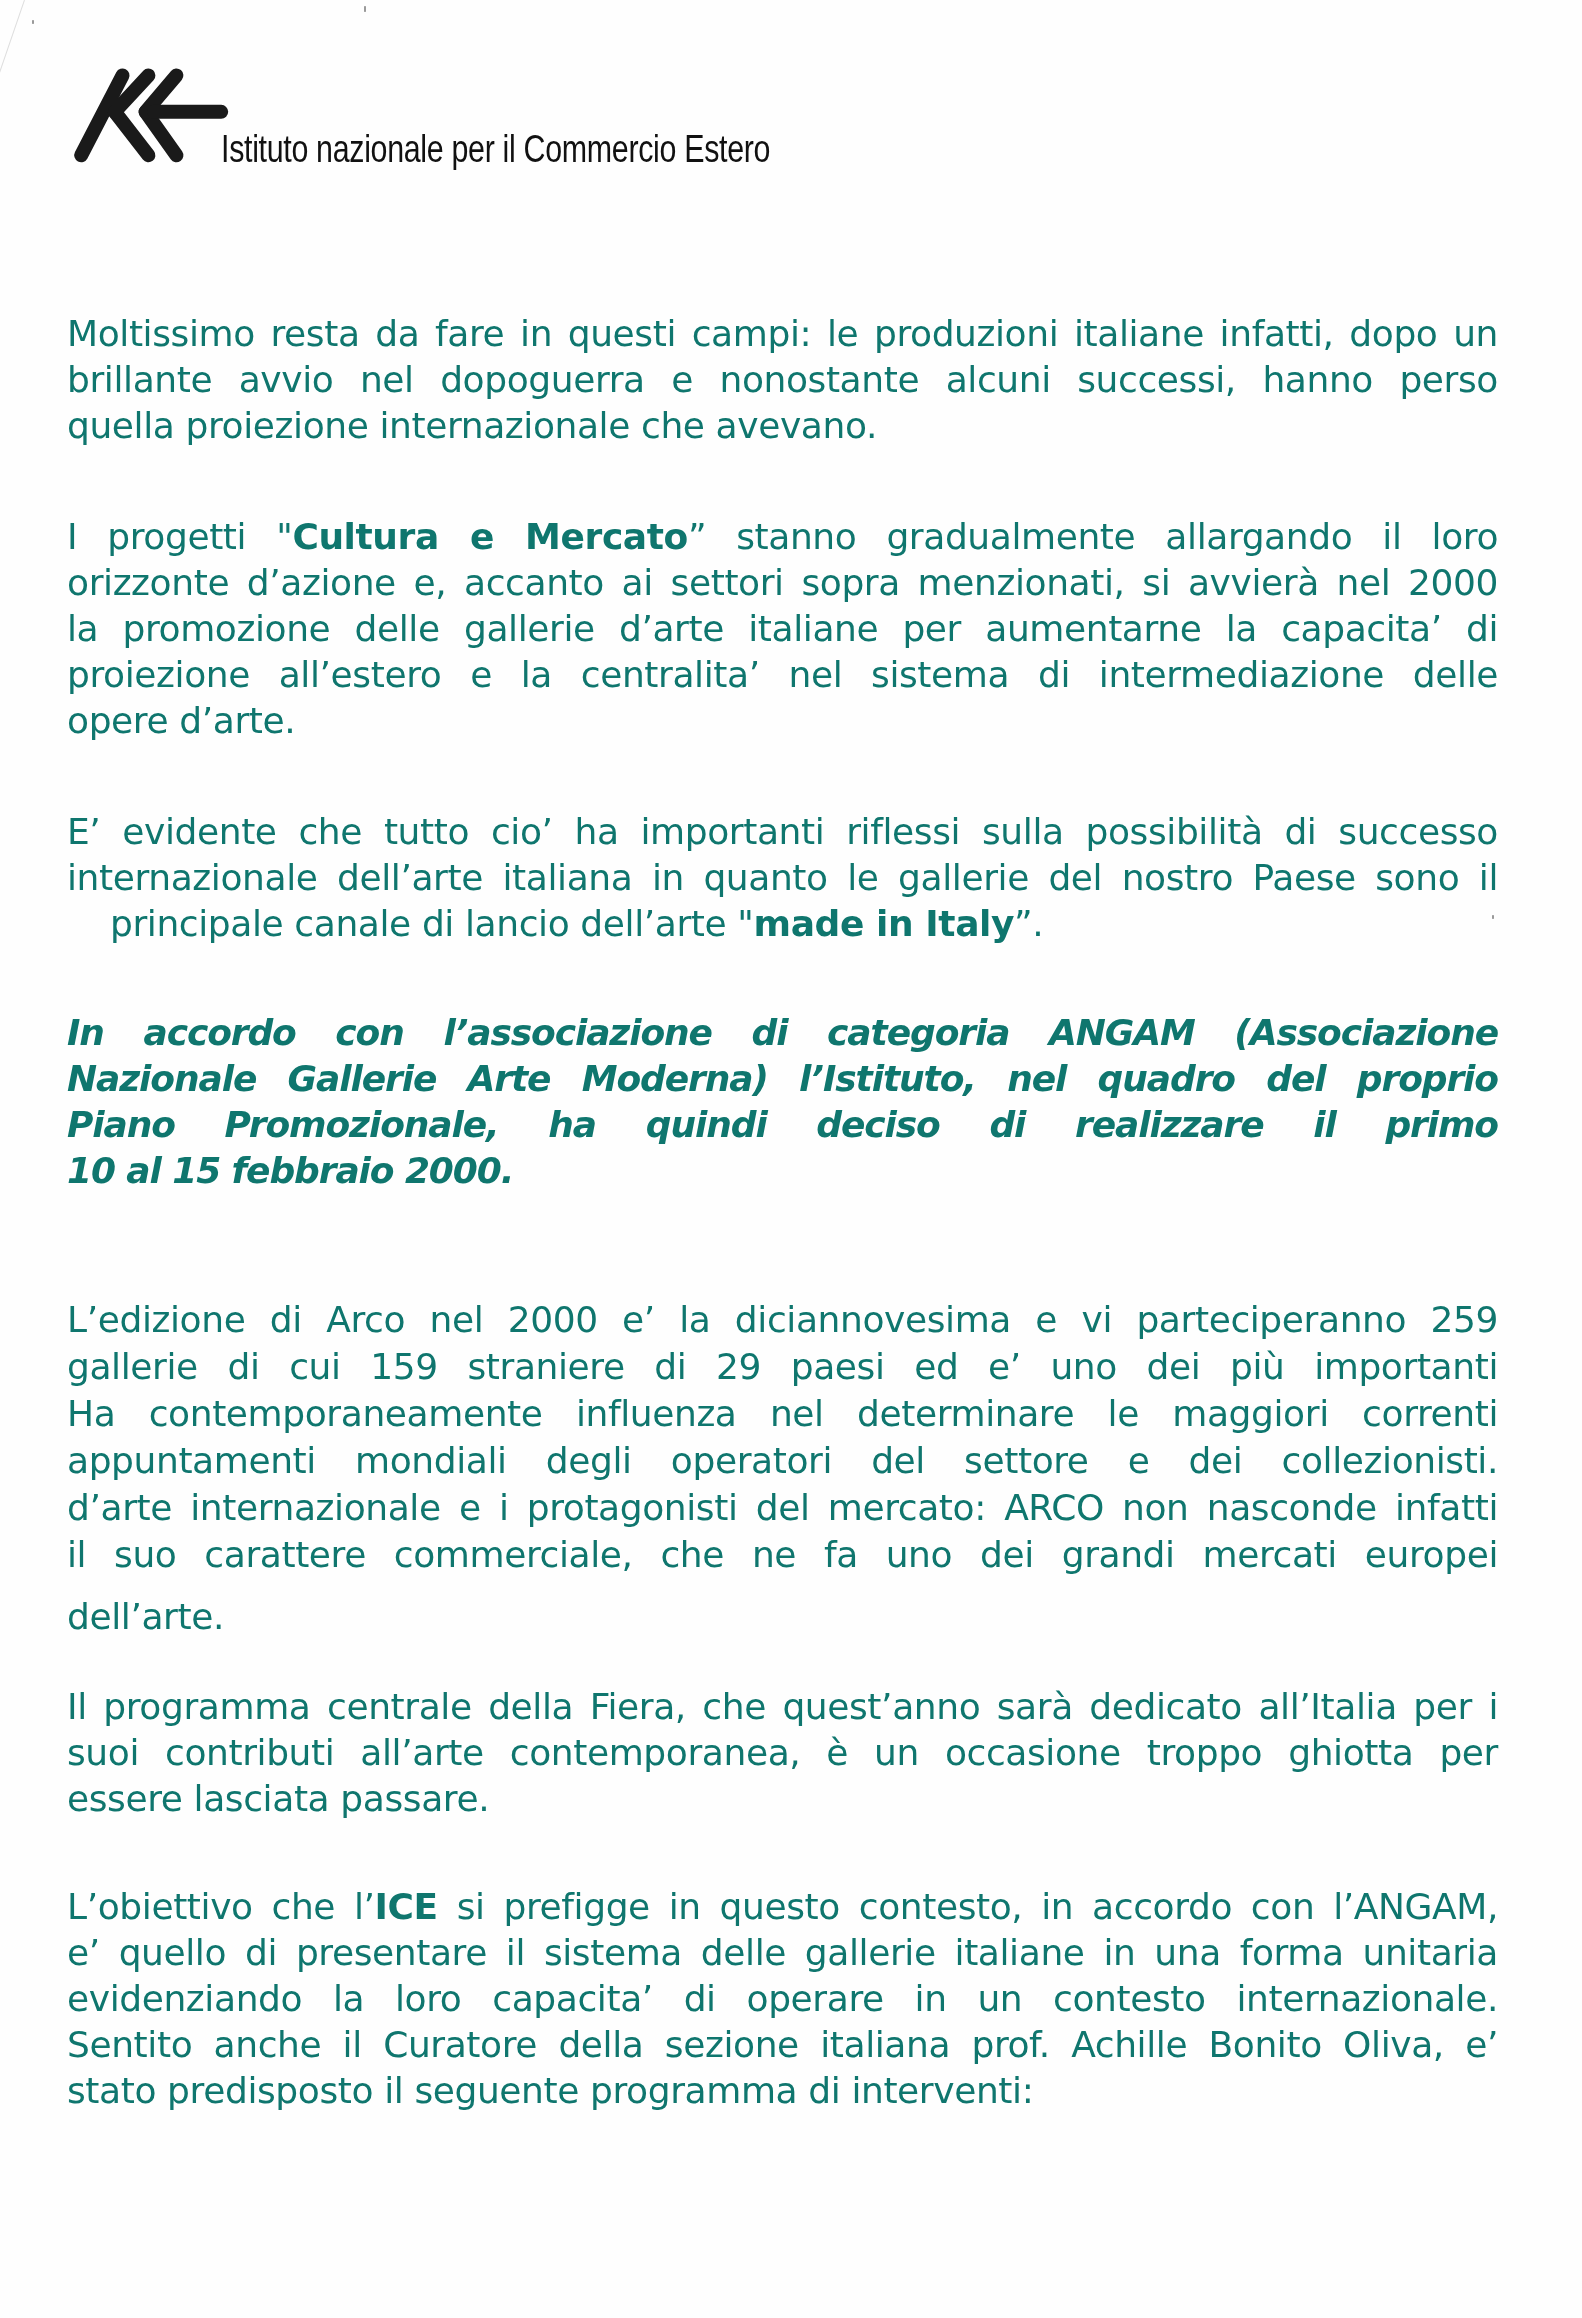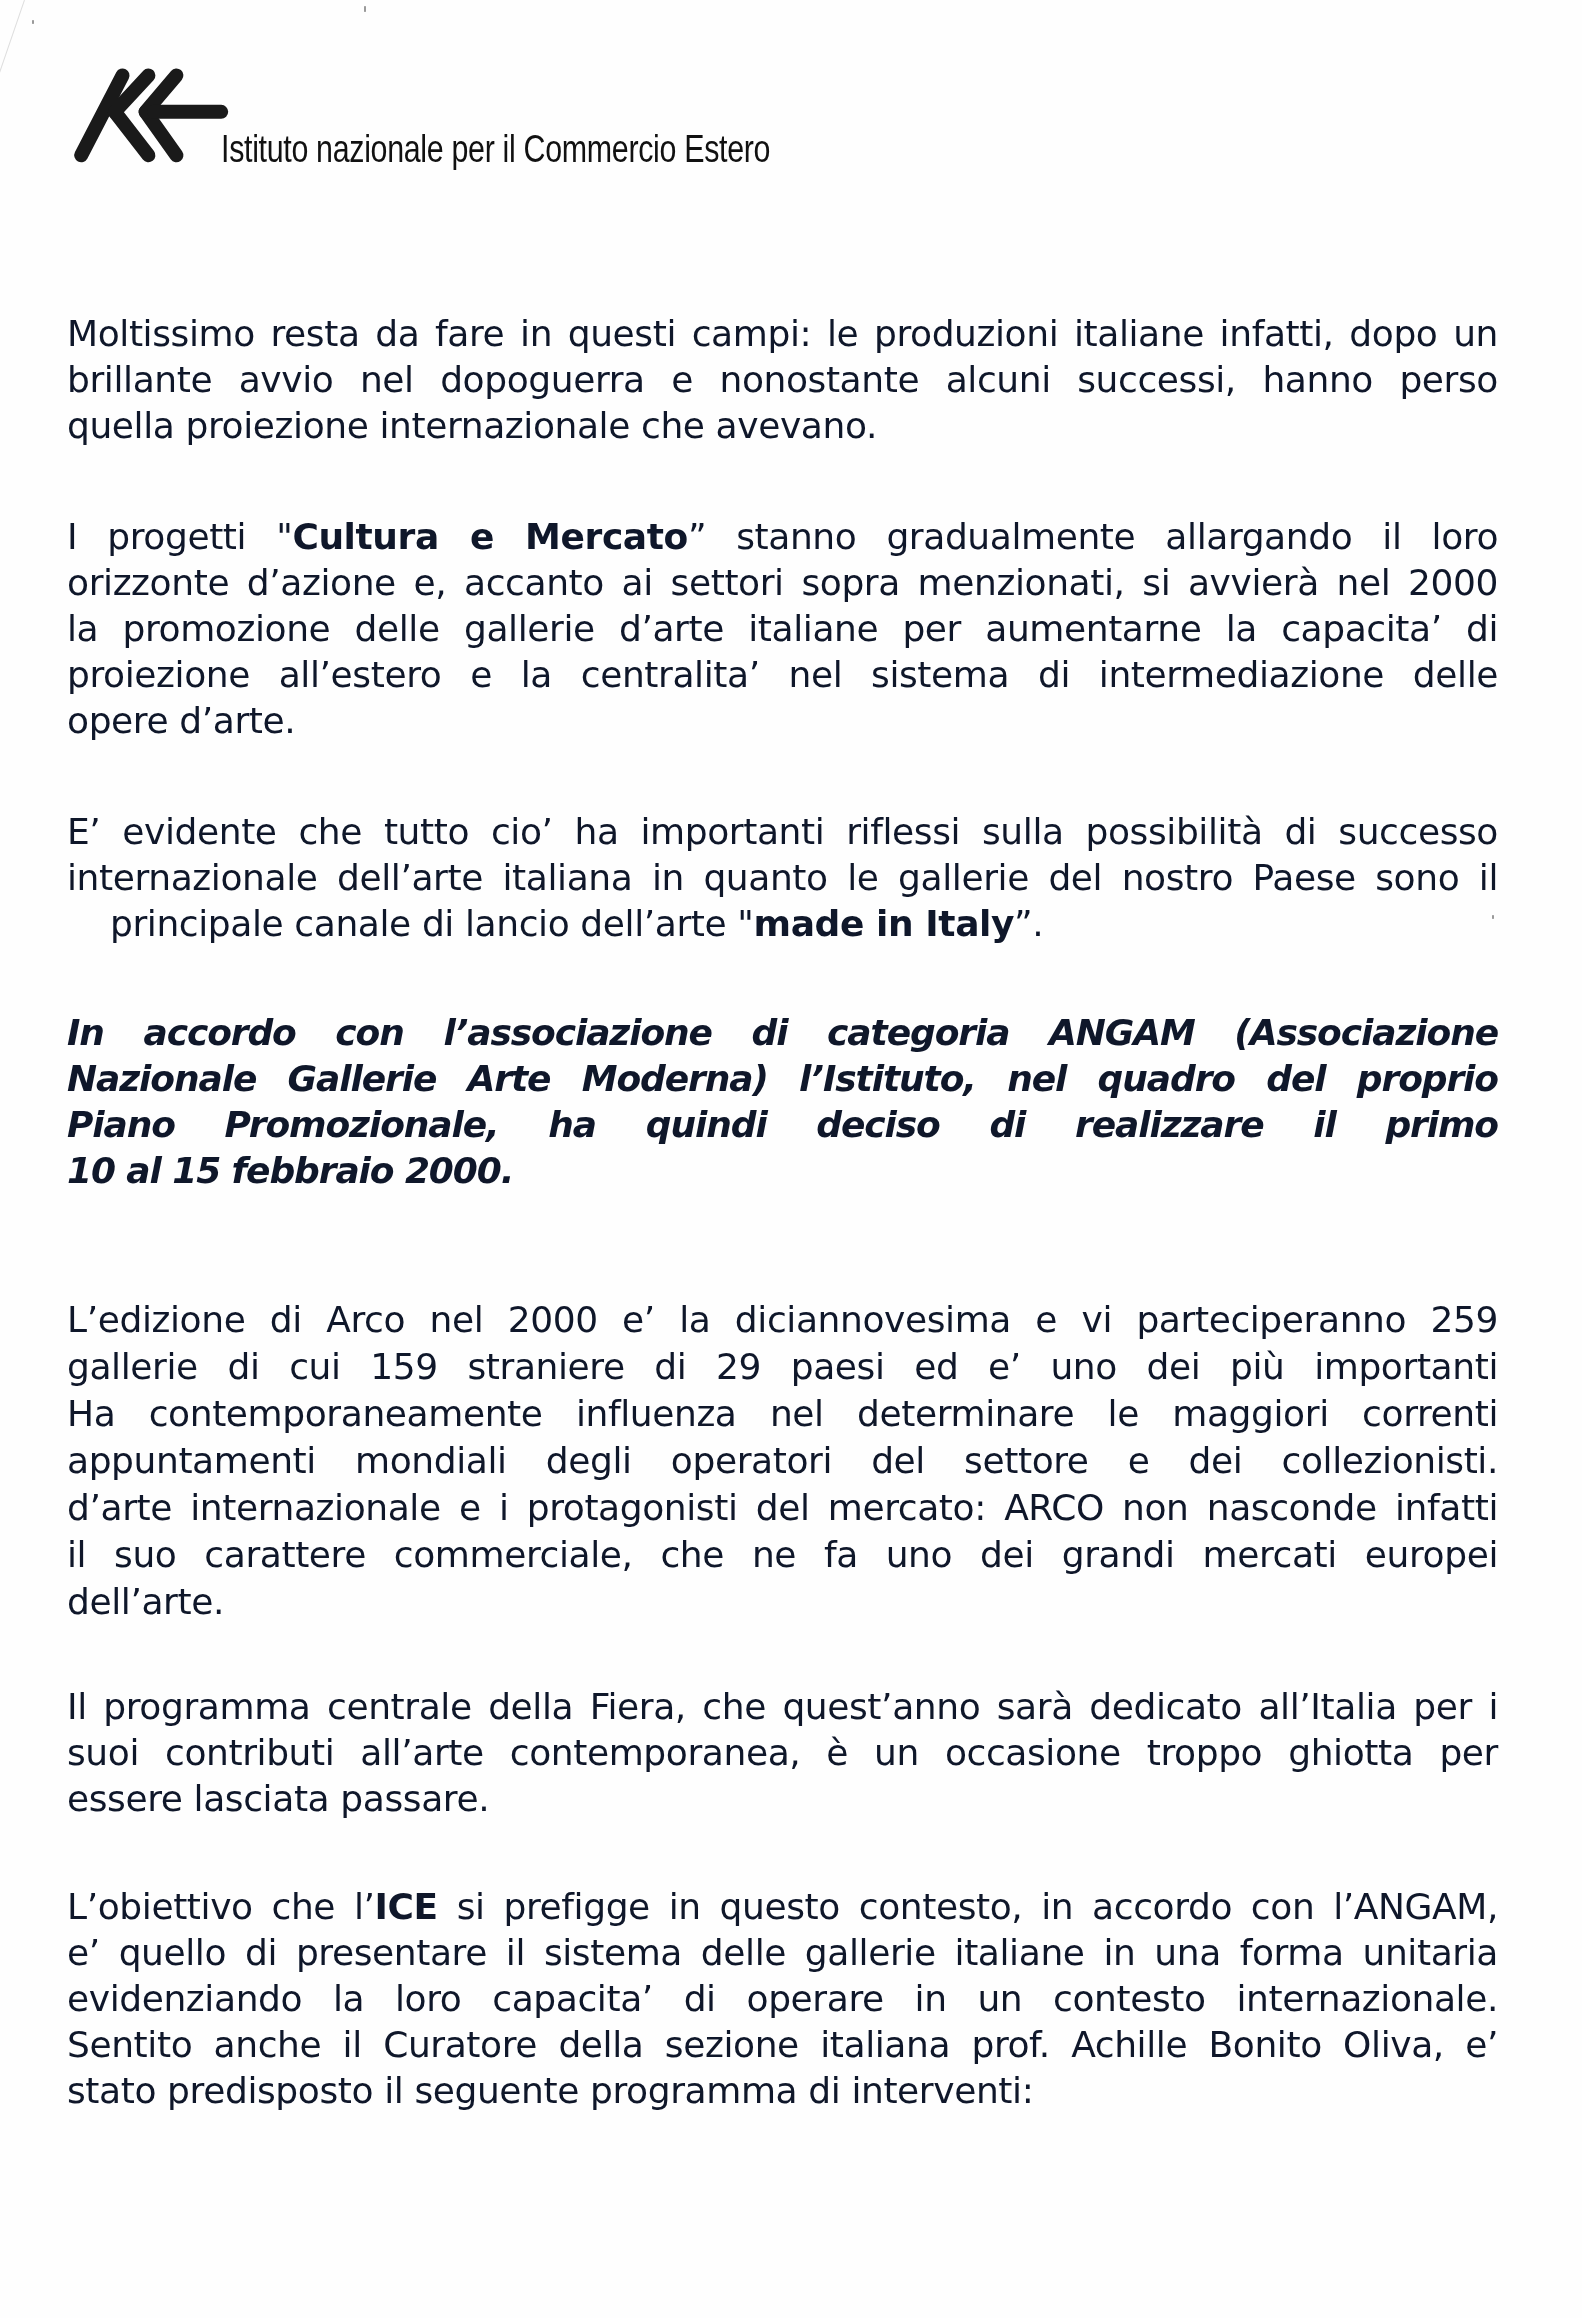--- a/index.html
+++ b/index.html
@@ -14,21 +14,21 @@
   .header-title {
     position: absolute; left: 221px; top: 128px;
     font-family: "Liberation Sans", sans-serif; font-size: 38px; color: #111;
     white-space: nowrap; transform: scaleX(0.80); transform-origin: left top; letter-spacing: -0.4px;
   }
 
   .body-text { position: absolute; left: 0; top: 0; width: 1583px; }
   .para { position: absolute; left: 67px; width: 1431px; }
   .line {
     display: block; height: 46px; line-height: 46px;
-    font-family: "DejaVu Sans", sans-serif; font-size: 36px; color: #0f172a;
+    font-family: "DejaVu Sans", sans-serif; font-size: 36px; color: #0f766e;
     white-space: nowrap; overflow: visible;
     text-align: justify; text-align-last: justify;
     letter-spacing: -0.4px; word-spacing: 0px;
   }
   .line.last { text-align: left; text-align-last: left; }
   .para.spaced .line { height: 47px; line-height: 47px; }
   .para.italic .line { font-style: italic; font-weight: bold; letter-spacing: -1.1px; }
   .b { font-weight: bold; }
 </style>
 </head>
@@ -78,21 +78,21 @@
         <span class="line" style="display: block; width: 1431px; text-align: justify; text-align-last: justify; transform-origin: left top;"><span>Piano Promozionale,  ha quindi deciso di realizzare il primo</span></span>
         <span class="line last" style="display: block; width: auto; text-align: left; text-align-last: left; transform-origin: left top;"><span>10 al 15 febbraio 2000.</span></span>
       </div>
     <div class="para spaced" style="top:1296px;">
         <span class="line" style="display: block; width: 1431px; text-align: justify; text-align-last: justify; transform-origin: left top;"><span>L’edizione di Arco nel  2000 e’ la diciannovesima e vi parteciperanno 259</span></span>
         <span class="line" style="display: block; width: 1431px; text-align: justify; text-align-last: justify; transform-origin: left top;"><span>gallerie di cui 159 straniere di 29 paesi ed e’ uno dei più importanti</span></span>
         <span class="line" style="display: block; width: 1431px; text-align: justify; text-align-last: justify; transform-origin: left top;"><span>Ha contemporaneamente  influenza nel determinare le maggiori correnti</span></span>
         <span class="line" style="display: block; width: 1431px; text-align: justify; text-align-last: justify; transform-origin: left top;"><span>appuntamenti mondiali degli operatori del settore e dei collezionisti.</span></span>
         <span class="line" style="display: block; width: 1431px; text-align: justify; text-align-last: justify; transform-origin: left top;"><span>d’arte internazionale e i protagonisti  del mercato:  ARCO non nasconde infatti</span></span>
         <span class="line" style="display: block; width: 1431px; text-align: justify; text-align-last: justify; transform-origin: left top;"><span>il suo carattere commerciale,  che ne fa uno dei grandi mercati europei</span></span>
-        <span class="line last" style="display: block; width: auto; text-align: right; text-align-last: left; transform-origin: left top;"><span>dell’arte.</span></span>
+        <span class="line last" style="display: block; width: auto; text-align: right; text-align-last: left; transform-origin: left top; margin-top: 15px;"><span>dell’arte.</span></span>
       </div>
     <div class="para" style="top:1684px;">
         <span class="line" style="display: block; width: 1431px; text-align: justify; text-align-last: justify; transform-origin: left top;"><span>Il programma centrale della Fiera,  che quest’anno sarà dedicato all’Italia per i</span></span>
         <span class="line" style="display: block; width: 1431px; text-align: justify; text-align-last: justify; transform-origin: left top;"><span>suoi contributi all’arte contemporanea, è un occasione troppo ghiotta per</span></span>
         <span class="line last" style="display: block; width: auto; text-align: right; text-align-last: left; transform-origin: left top;"><span>essere lasciata passare.</span></span>
       </div>
     <div class="para" style="top:1884px;">
         <span class="line" style="display: block; width: 1431px; text-align: justify; text-align-last: justify; transform-origin: left top;"><span>L’obiettivo che l’</span><span class="b">ICE</span><span> si prefigge in questo contesto, in accordo con l’ANGAM,</span></span>
         <span class="line" style="display: block; width: 1431px; text-align: justify; text-align-last: justify; transform-origin: left top;"><span>e’ quello di presentare il sistema delle gallerie italiane in una forma unitaria</span></span>
         <span class="line" style="display: block; width: 1431px; text-align: justify; text-align-last: justify; transform-origin: left top;"><span>evidenziando la loro capacita’ di operare in un contesto internazionale.</span></span>

